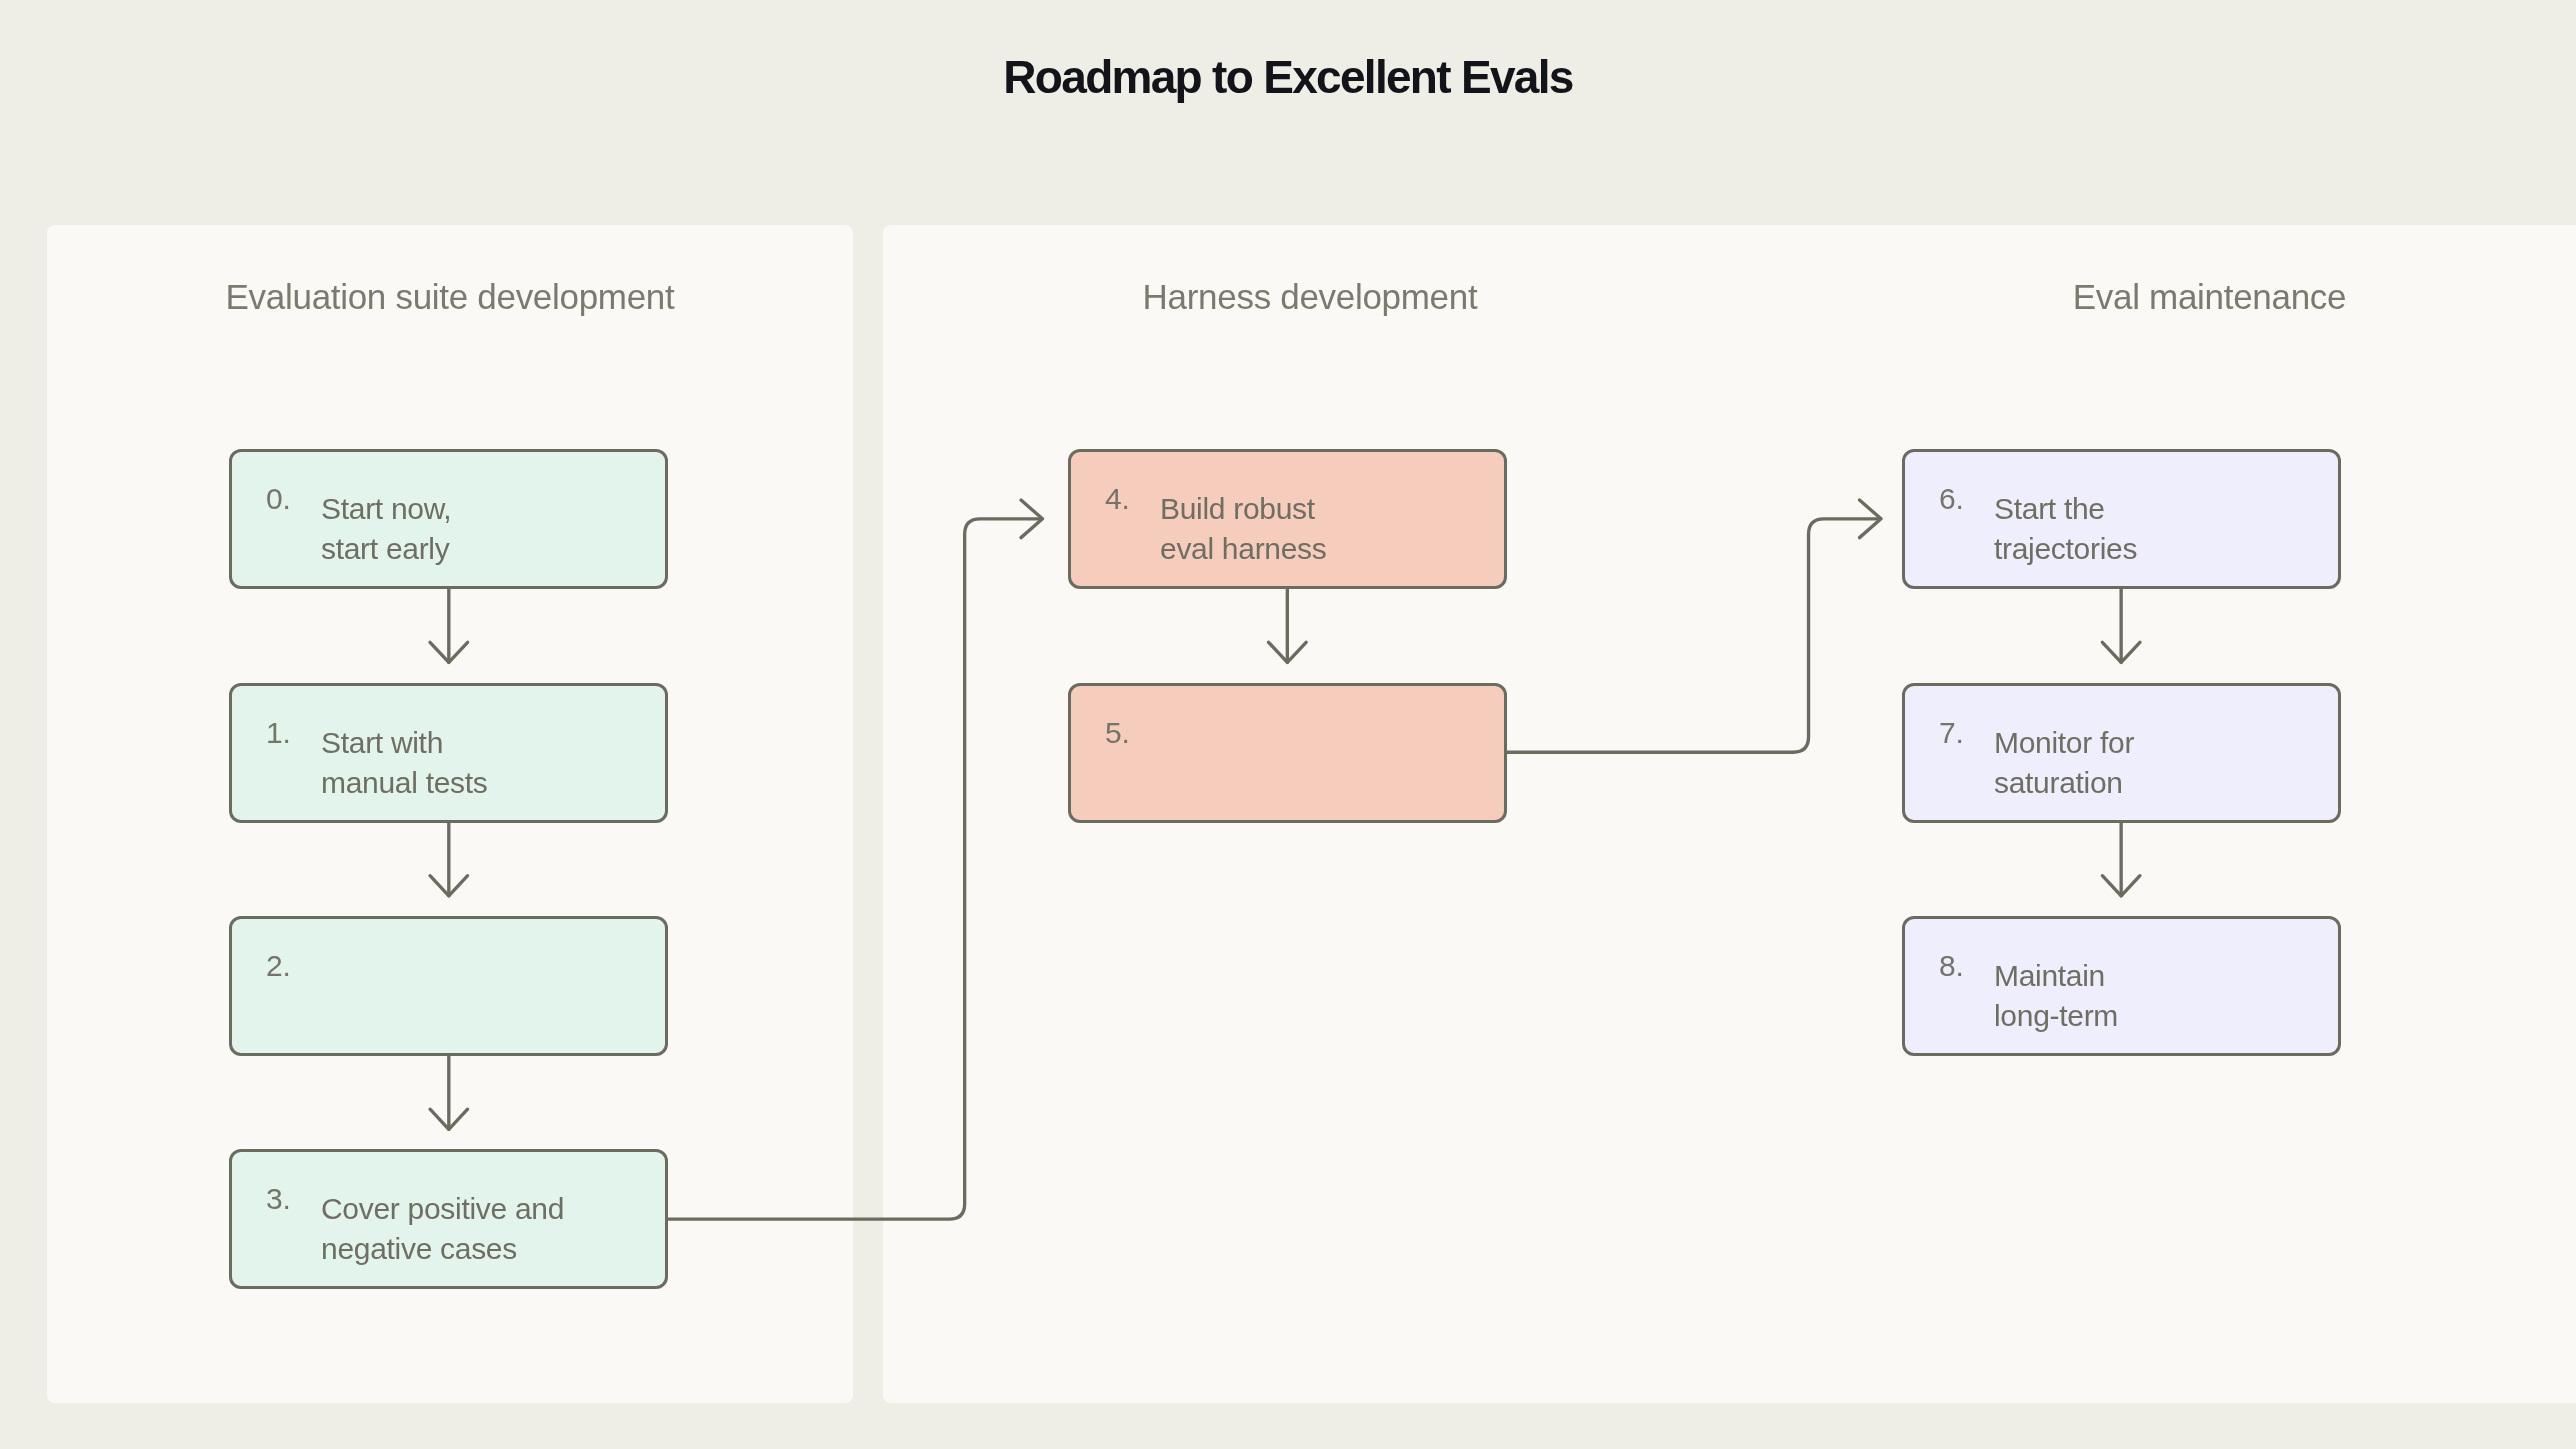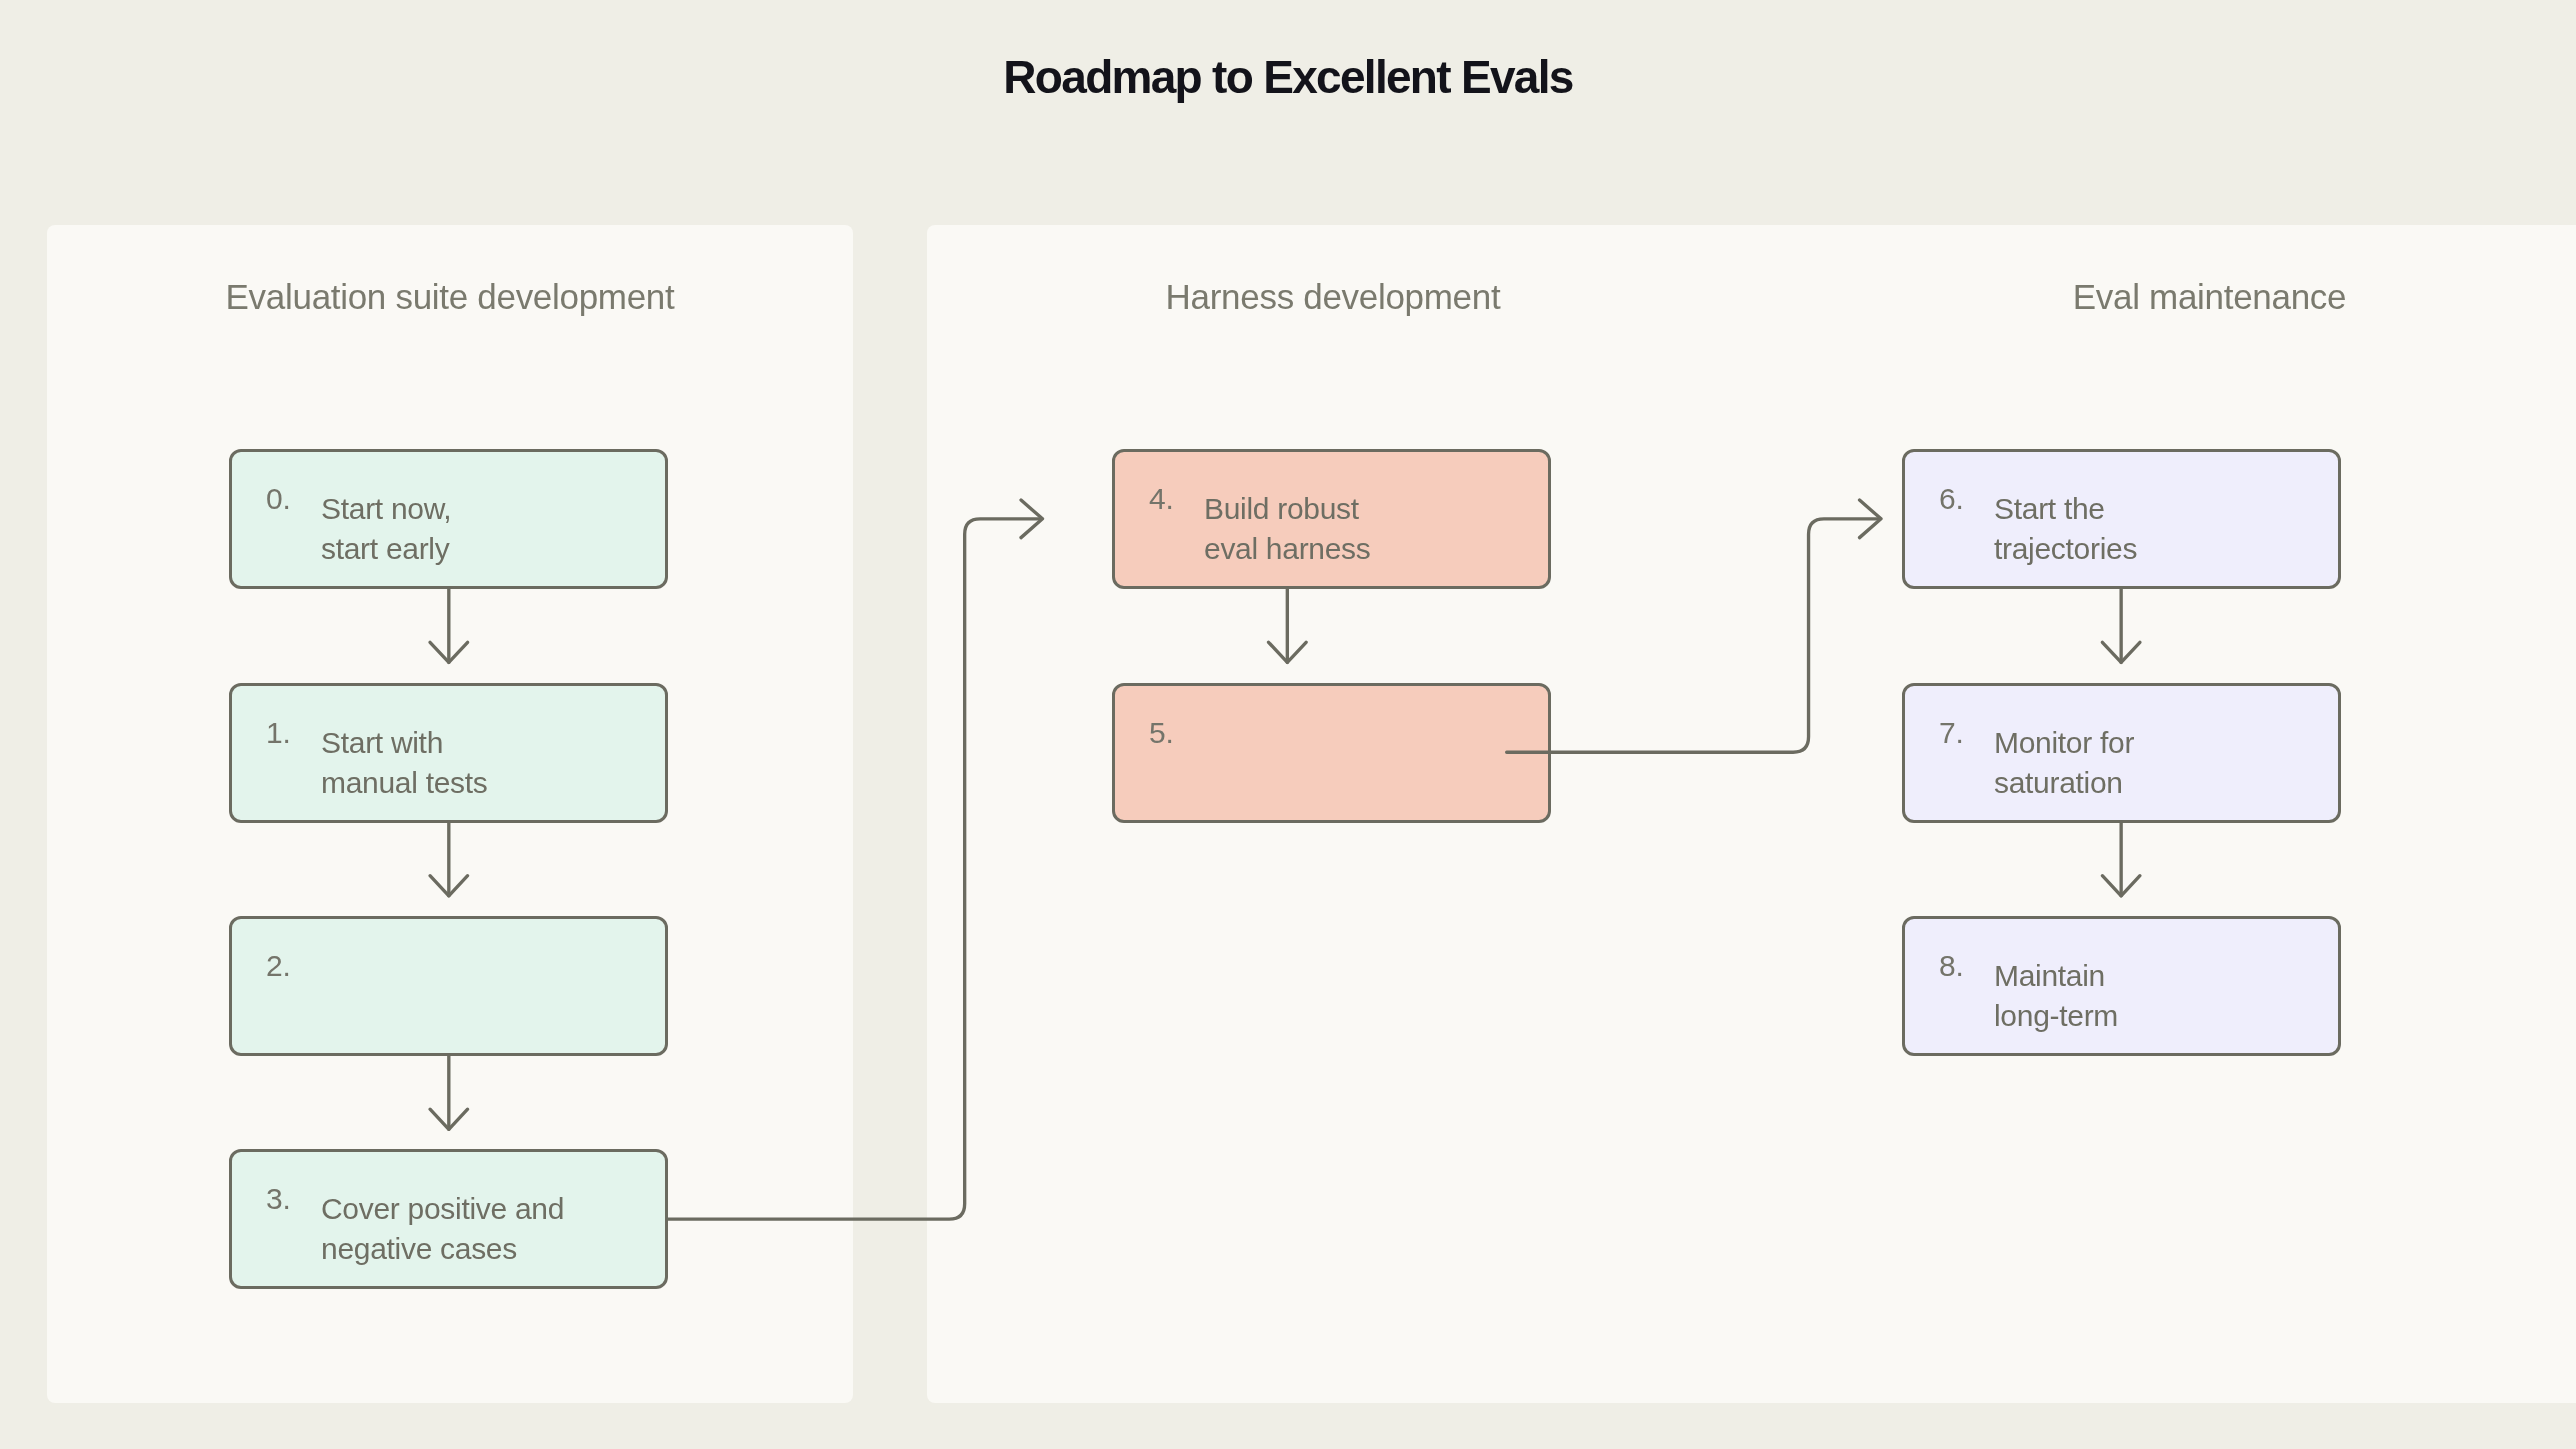--- a/index.html
+++ b/index.html
@@ -37,21 +37,21 @@
   }
 
   .panel {
     position: absolute;
     top: 0;
     height: 1178px;
     background: #FAF9F5;
     border-radius: 8px;
   }
   .panel-1 { left: 0px;    width: 806px; }
-  .panel-2 { left: 880px; width: 812px; }
+  .panel-2 { left: 836px; width: 812px; padding-left: 42px; }
   .panel-3 { left: 1677px; width: 971px; }
 
   .panel-heading {
     position: absolute;
     top: 52px;
     left: 0;
     width: 100%;
     text-align: center;
     font-size: 35px;
     font-weight: 400;

